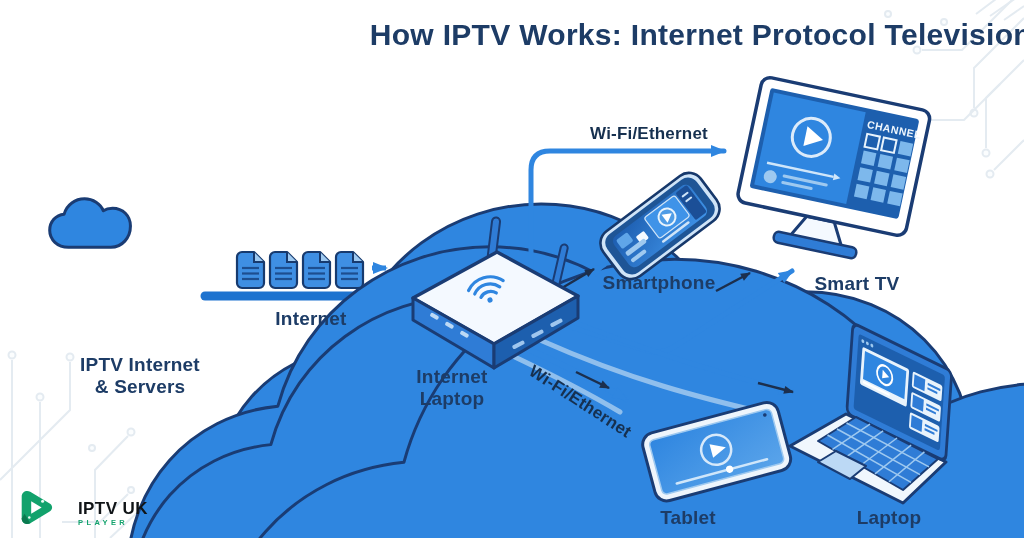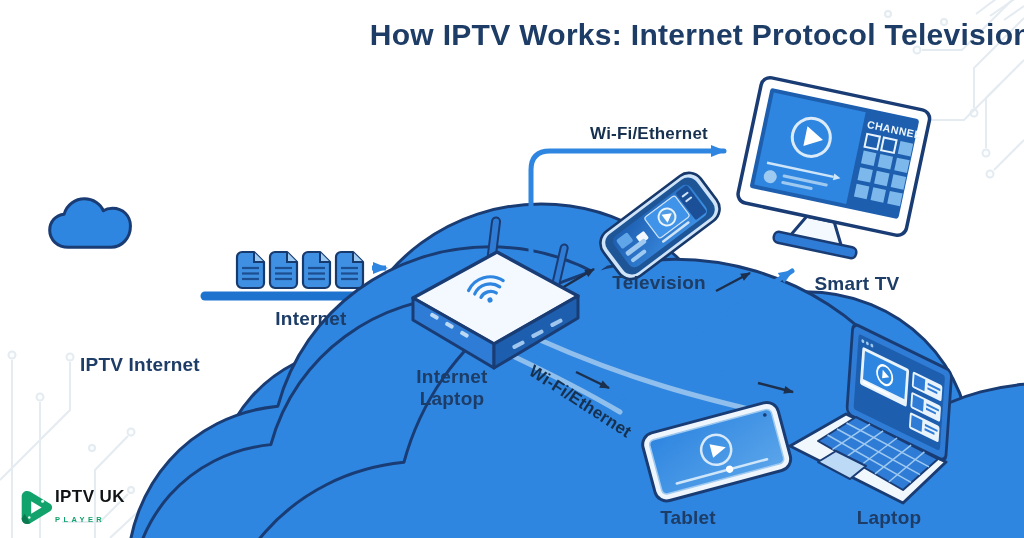--- a/index.html
+++ b/index.html
@@ -8,24 +8,24 @@
   .deco{position:absolute;pointer-events:none;}
   .main-svg{position:absolute;left:0;top:0;}
   .title{position:absolute;left:8px;top:18px;width:100%;text-align:right;
          font-size:30px;font-weight:600;color:#1d3c66;letter-spacing:.3px;}
   .title b{font-weight:800;}
   .label{position:absolute;color:#1d3c66;font-weight:700;text-align:center;
          line-height:1.16;font-size:19px;letter-spacing:.2px;}
   .edge-label{position:absolute;color:#16304f;font-weight:600;text-align:center;
          font-size:17px;letter-spacing:.2px;}
   .edge-label.diag{transform:rotate(33deg);transform-origin:center;}
-  .logo{position:absolute;left:16px;top:488px;display:flex;align-items:flex-start;gap:1px;}
+  .logo{position:absolute;left:16px;top:488px;display:flex;align-items:flex-end;gap:24px;}
   .logo-text{display:flex;flex-direction:column;line-height:1;}
   .logo-brand{font-size:17px;font-weight:800;color:#101417;letter-spacing:.4px;}
-  .logo-sub{font-size:7.5px;font-weight:700;color:#12a26c;letter-spacing:3.4px;margin-top:11px;}
+  .logo-sub{font-size:7.5px;font-weight:700;color:#12a26c;letter-spacing:3.4px;margin-top:2px;}
 </style>
 </head>
 <body>
 
 <div class="stage">
 
   <svg class="deco" style="right:0;top:0" width="200" height="230" viewBox="0 0 200 230">
     <g fill="none" stroke="#e4ebf1" stroke-width="2">
       <path d="M200,18 L150,68 L150,108"></path>
         <circle cx="150" cy="113" r="3.5" fill="#fbfdfe"></circle>
@@ -292,27 +292,28 @@
       <polygon points="836,451 866,466 850,479 818,462" fill="#bcd9f5" stroke="#1a3c74" stroke-width="2" stroke-linejoin="round"></polygon>
     </g>
   </svg>
 
   <div class="title">
     <span>How </span><b>IPTV</b><span> Works: Internet Protocol Television</span>
   </div>
 
   <div class="label" style="left:50px;top:354px;width:180px;">
     <div>IPTV Internet</div>
+    <div>&amp; Servers</div>
   </div>
   <div class="label" style="left:251px;top:308px;width:120px;">Internet</div>
   <div class="label" style="left:372px;top:366px;width:160px;">
     <div>Internet</div>
     <div>Laptop</div>
   </div>
-  <div class="label" style="left:589px;top:272px;width:140px;">Television</div>
+  <div class="label" style="left:589px;top:272px;width:140px;">Smartphone</div>
   <div class="label" style="left:787px;top:273px;width:140px;">Smart TV</div>
   <div class="label" style="left:819px;top:507px;width:140px;">Laptop</div>
   <div class="label" style="left:618px;top:507px;width:140px;">Tablet</div>
 
   <div class="edge-label" style="left:559px;top:124px;width:180px;">Wi-Fi/Ethernet</div>
   <div class="edge-label diag" style="left:490px;top:392px;width:180px;">Wi-Fi/Ethernet</div>
 
   <div class="logo">
     <svg width="38" height="38" viewBox="0 0 40 40">
       <path d="M6,9 C6,4 11,2 15,4 L35,16 C39,18 39,23 35,25 L15,37 C11,39 6,37 6,32 Z" fill="#12a26c"></path>

